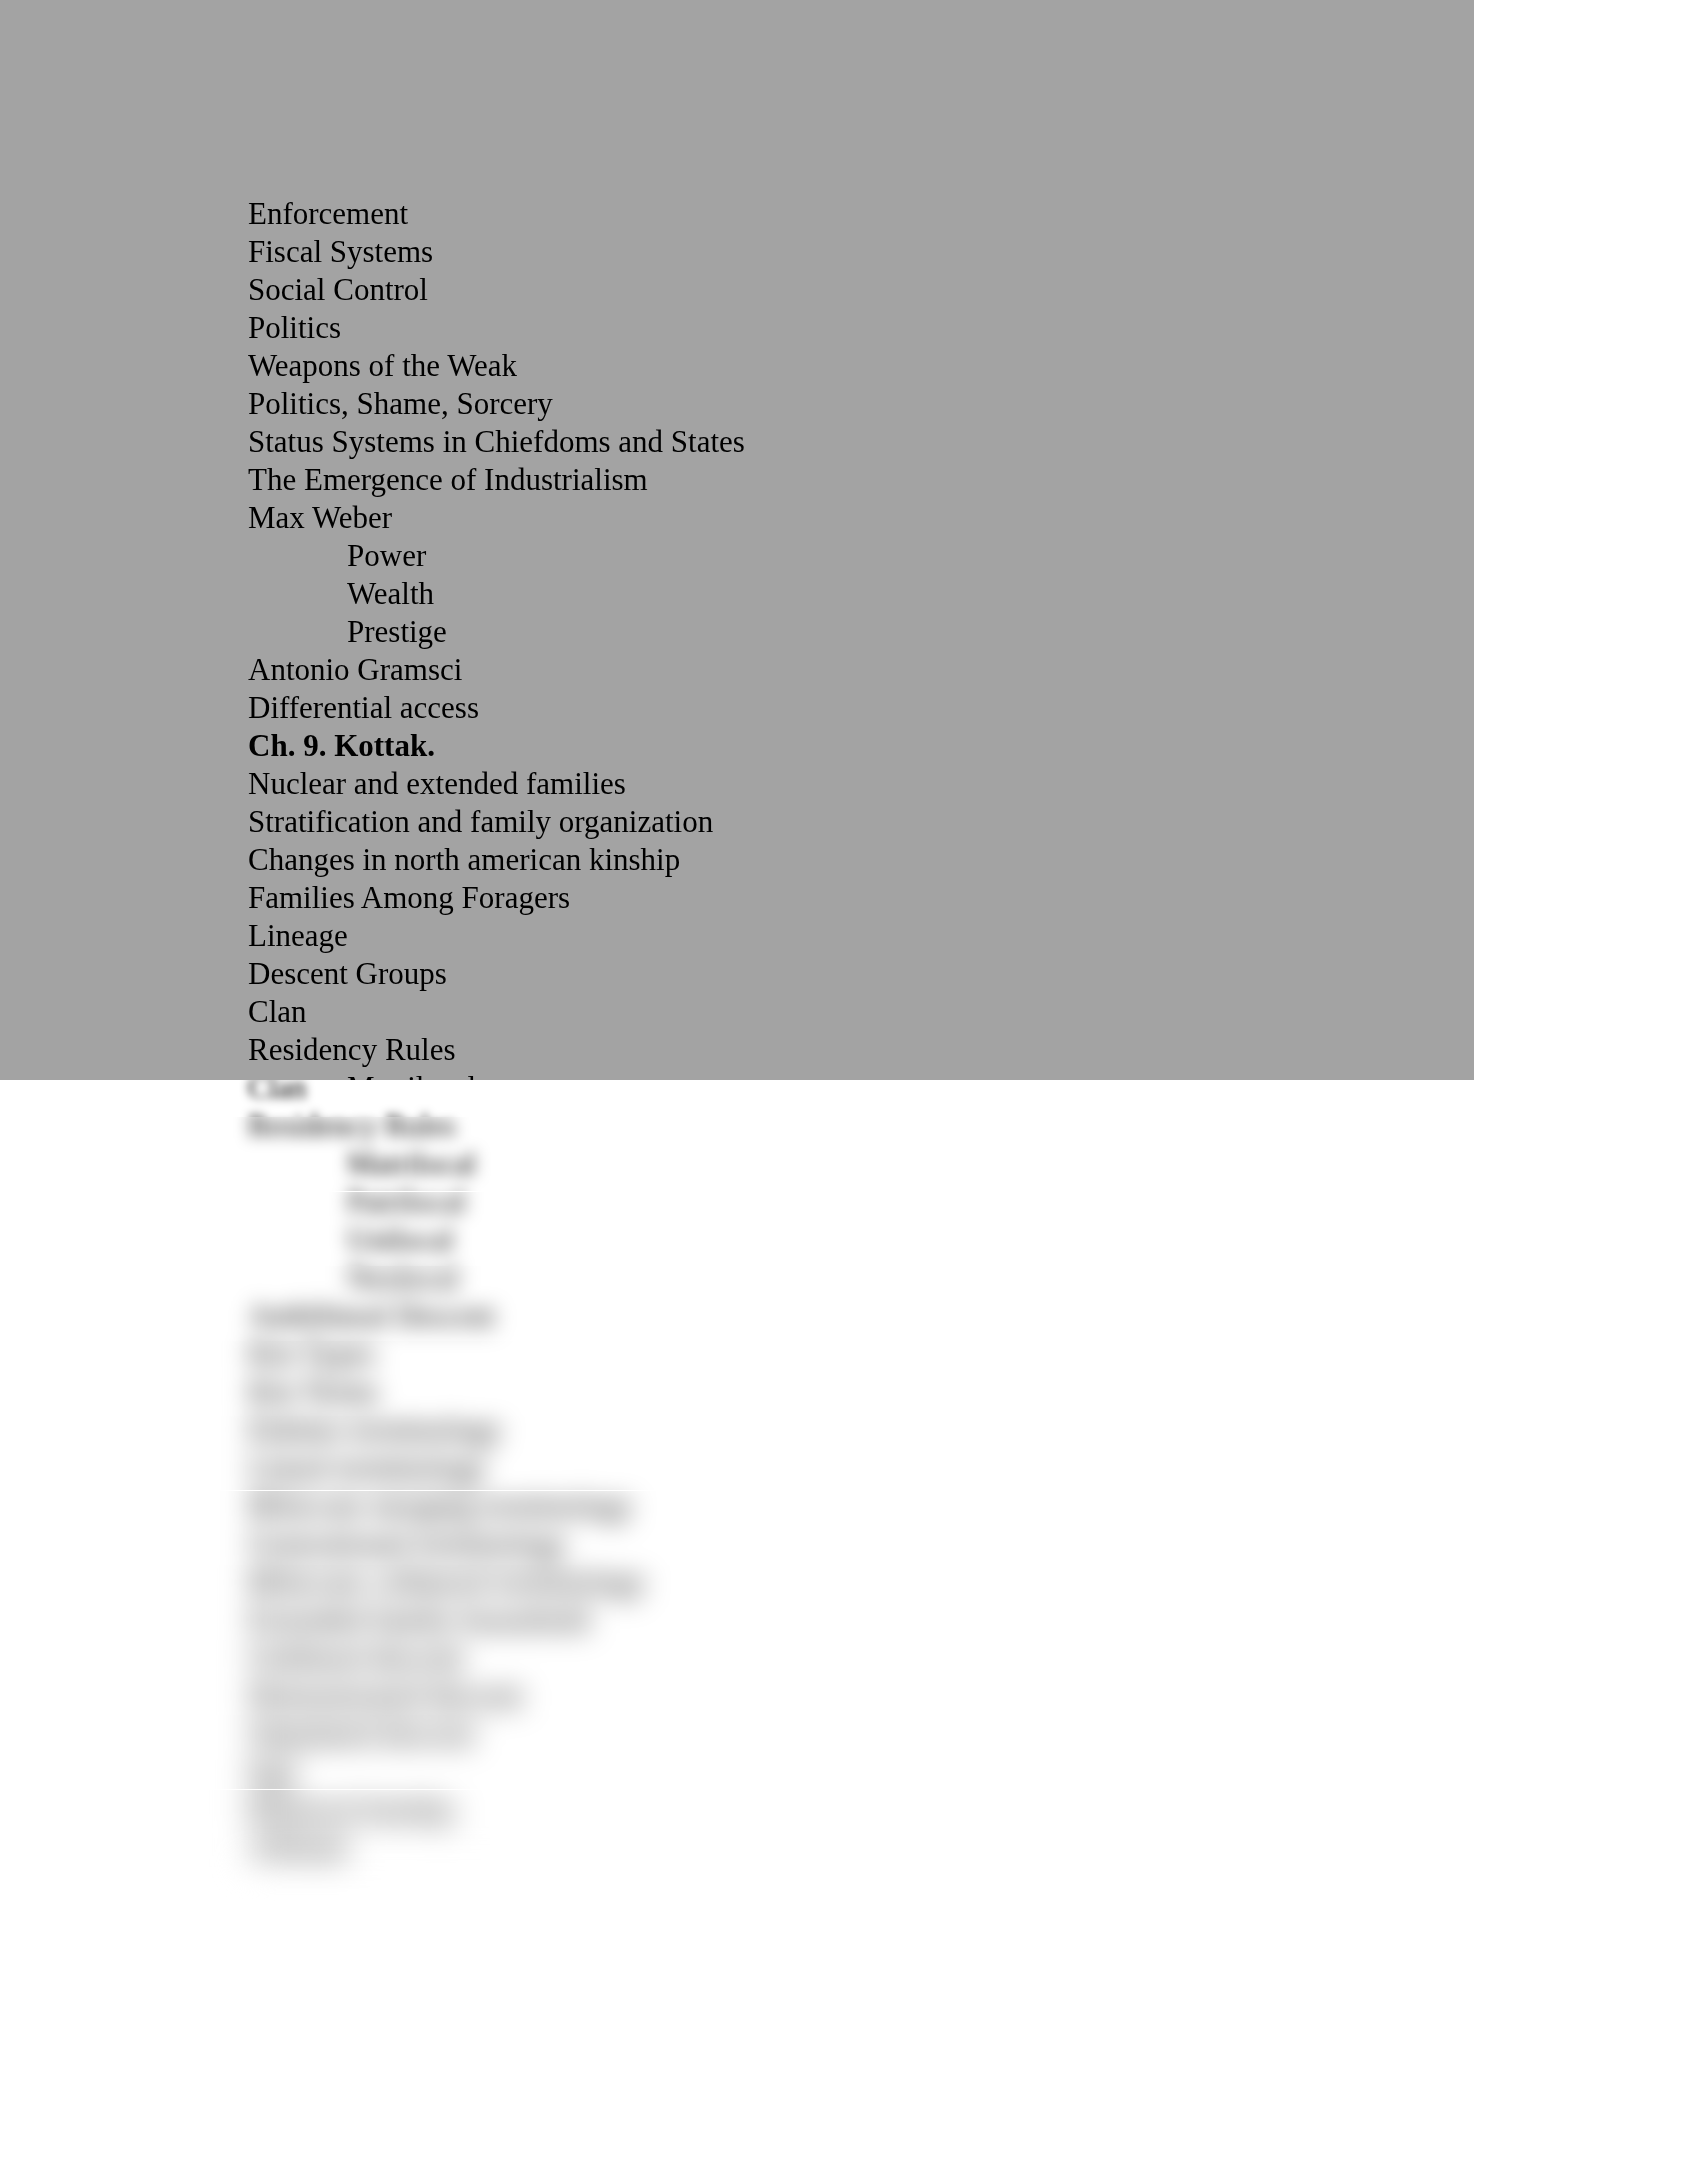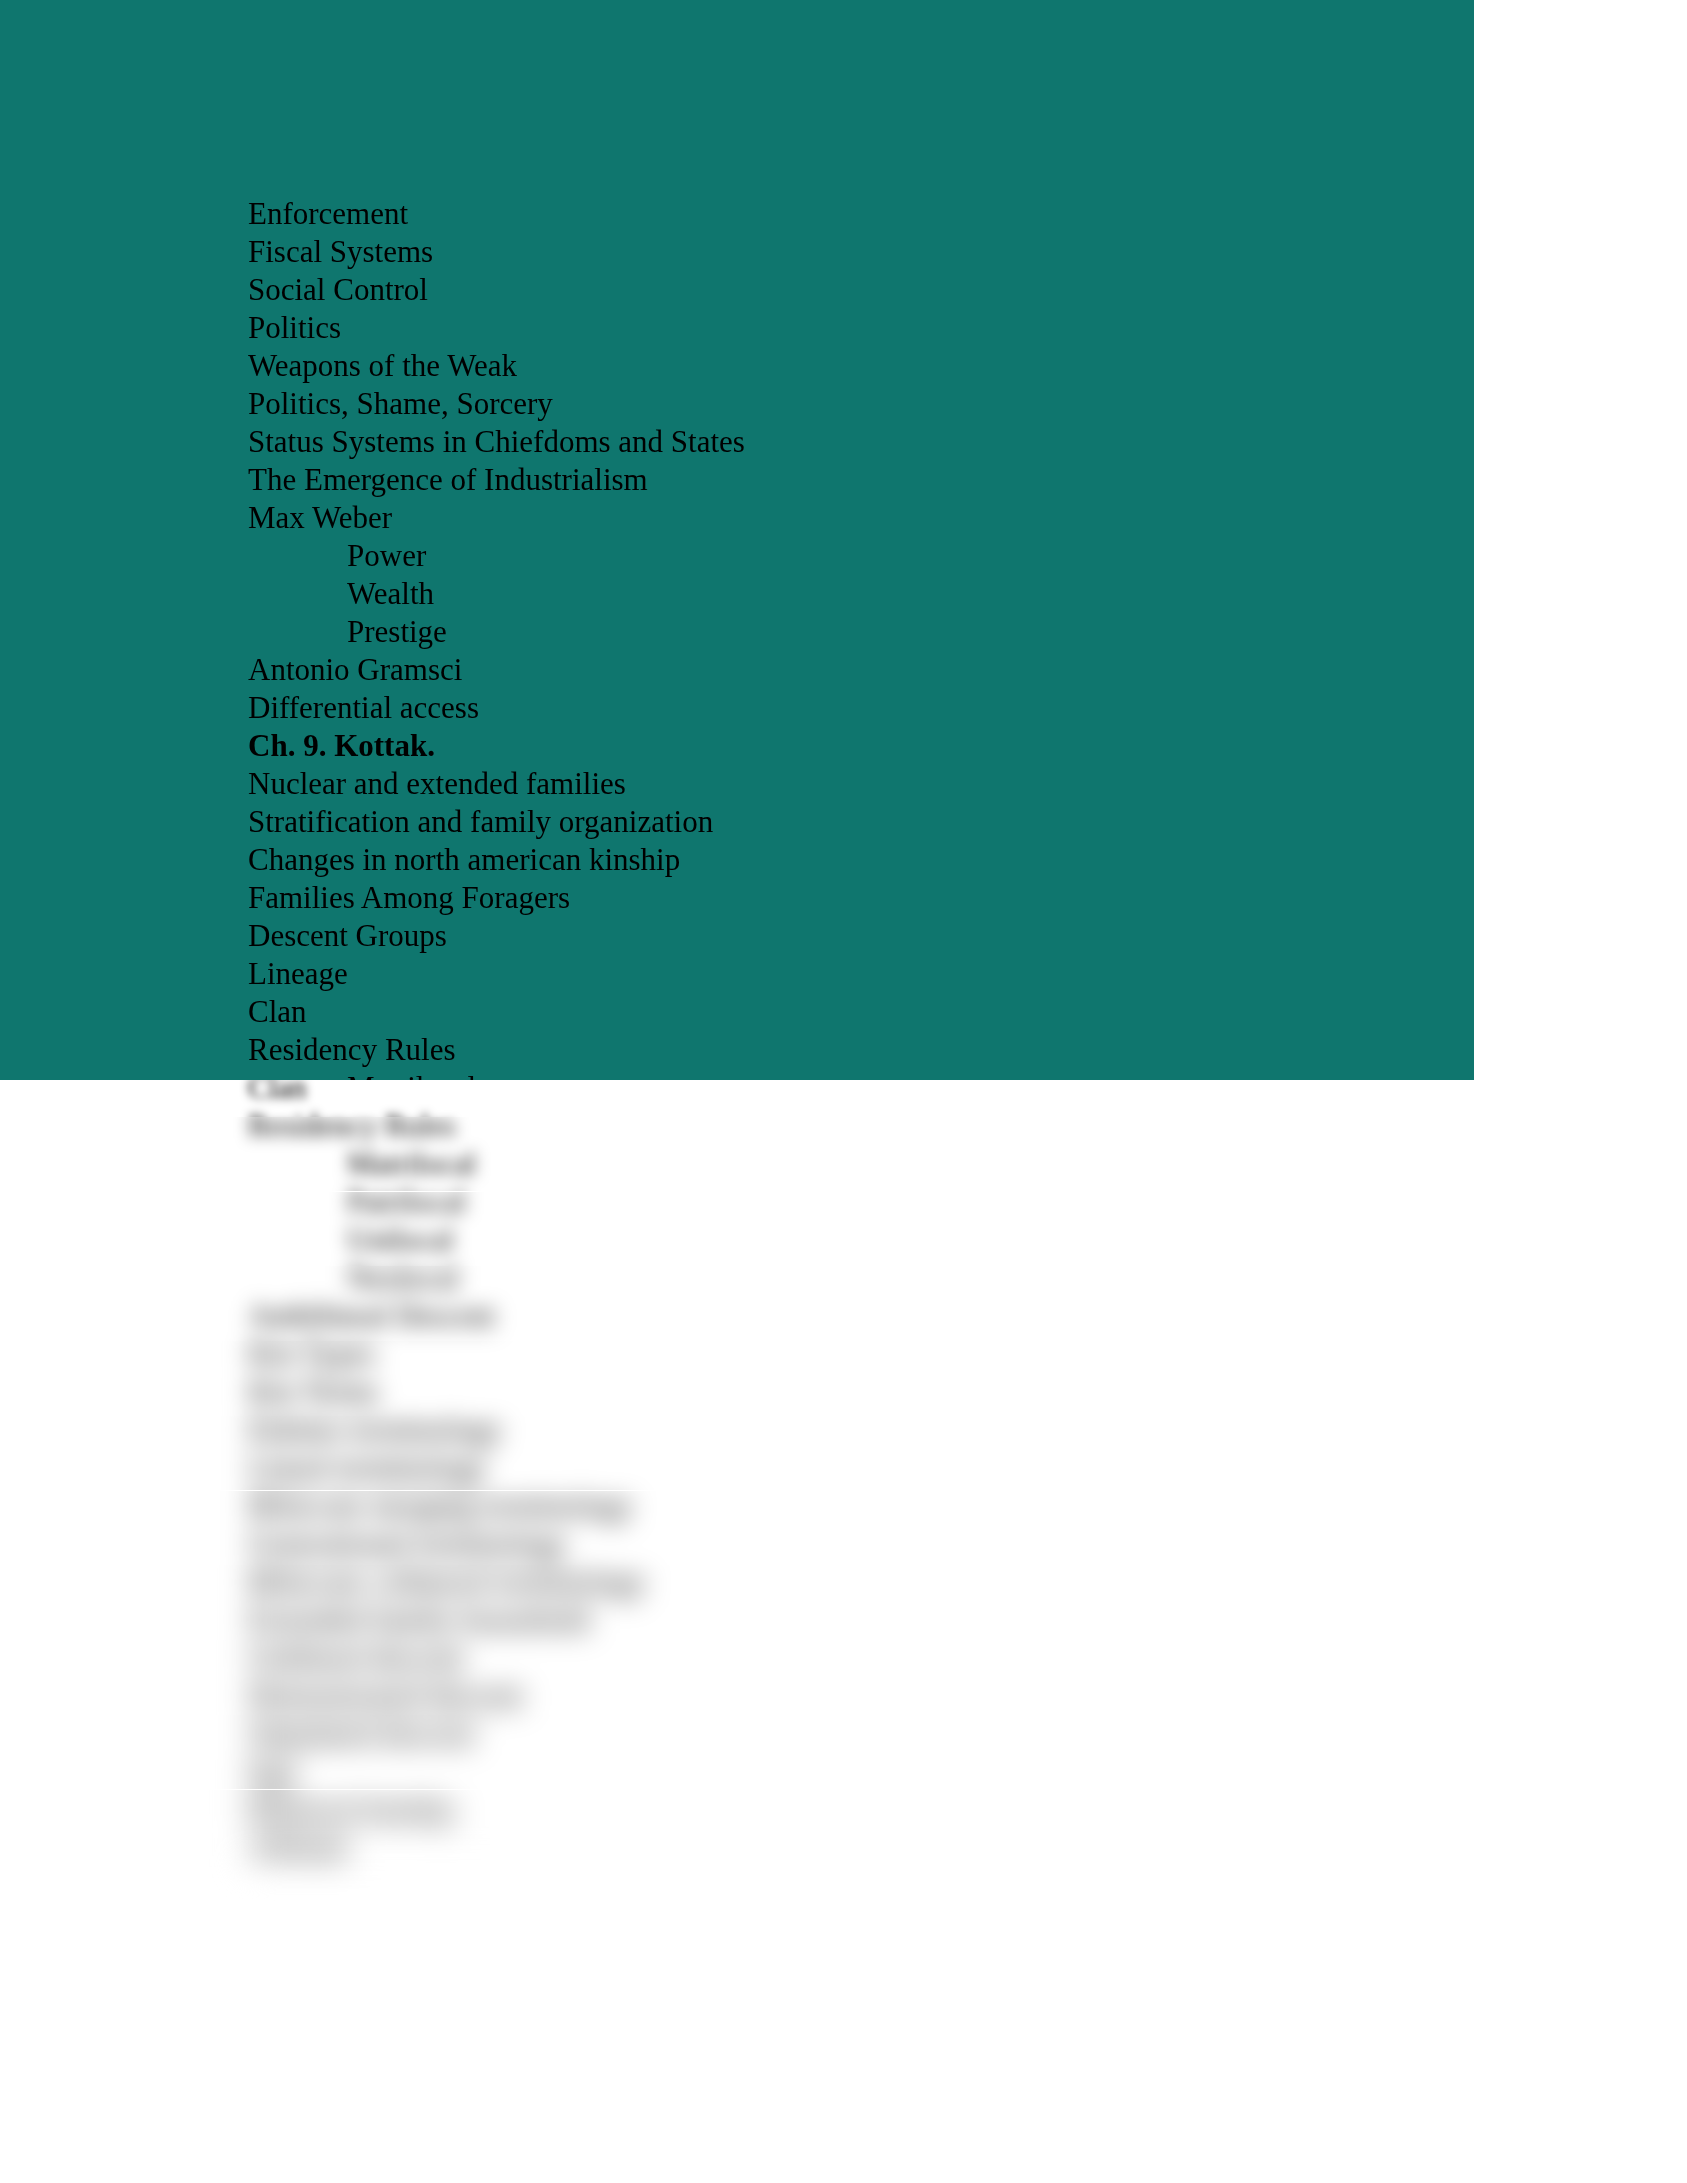--- a/index.html
+++ b/index.html
@@ -15,21 +15,21 @@
     font-family: "Liberation Serif", "DejaVu Serif", serif;
     -webkit-font-smoothing: antialiased;
   }
 
   #page {
     position: absolute;
     left: 0;
     top: 0;
     width: 1474px;
     height: 2183px;
-    background: #0f766e;
+    background: #a3a3a3;
   }
 
   
   #doc-body {
     position: absolute;
     left: 248px;
     top: 195px;
     width: 1257px;
   }
 
@@ -144,22 +144,22 @@
       <div class="line indent">Prestige</div>
       <div class="line">Antonio Gramsci</div>
       <div class="line">Differential access</div>
       <div class="line blank"></div>
       <div class="line heading">Ch. 9. Kottak.</div>
       <div class="line blank"></div>
       <div class="line">Nuclear and extended families</div>
       <div class="line">Stratification and family organization</div>
       <div class="line">Changes in north american kinship</div>
       <div class="line">Families Among Foragers</div>
+      <div class="line">Lineage</div>
       <div class="line">Descent Groups</div>
-      <div class="line">Lineage</div>
       <div class="line">Clan</div>
       <div class="line">Residency Rules</div>
       <div class="line indent">Matrilocal</div>
       <div class="line indent">Patrilocal</div>
       <div class="line indent">Unilocal</div>
       <div class="line indent">Neolocal</div>
       <div class="line">Ambilineal Descent</div>
       <div class="line">Kin Types</div>
       <div class="line">Kin Terms</div>
       <div class="line">Eskimo terminology</div>

